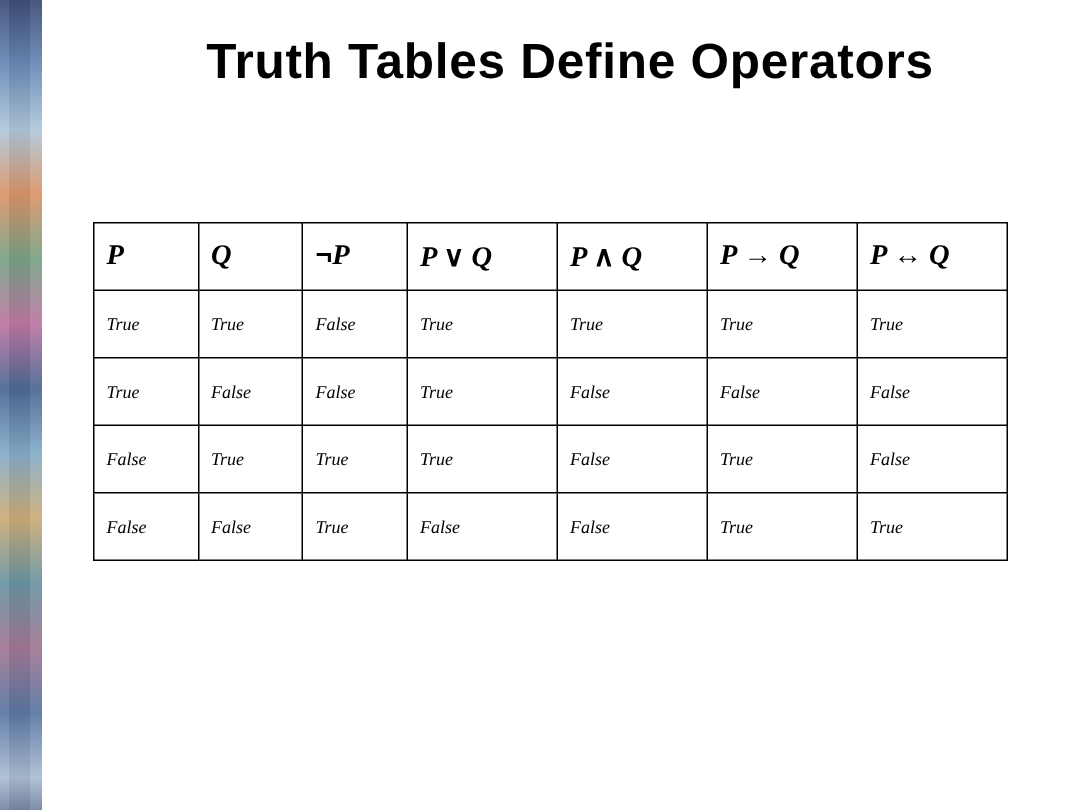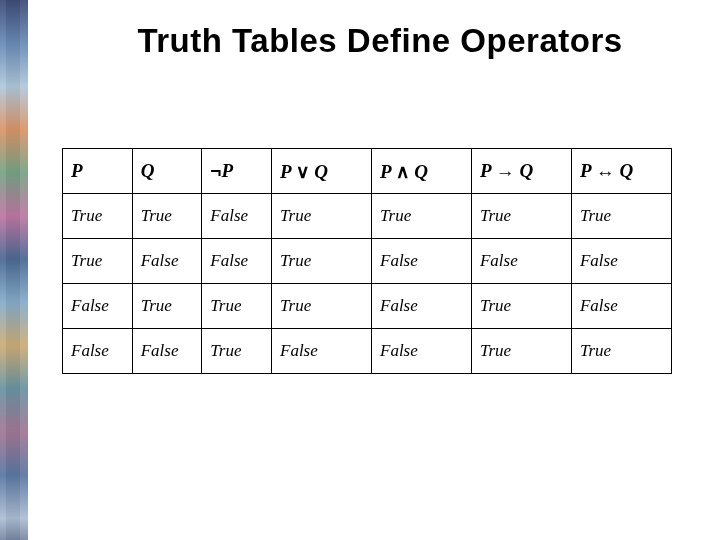--- a/index.html
+++ b/index.html
@@ -59,21 +59,21 @@
     border-collapse: collapse;
     width: 100%;
     table-layout: fixed;
   }
   th, td {
     border: 1px solid #000;
     text-align: left;
     vertical-align: middle;
     padding: 0 8px;
     height: 44px;
-    font-size: 17px;
+    font-size: 12px;
     font-style: italic;
     font-family: "Times New Roman", Times, serif;
     color: #000;
     background: #fff;
   }
   th {
     font-weight: bold;
     font-size: 19px;
   }
   th .op {

